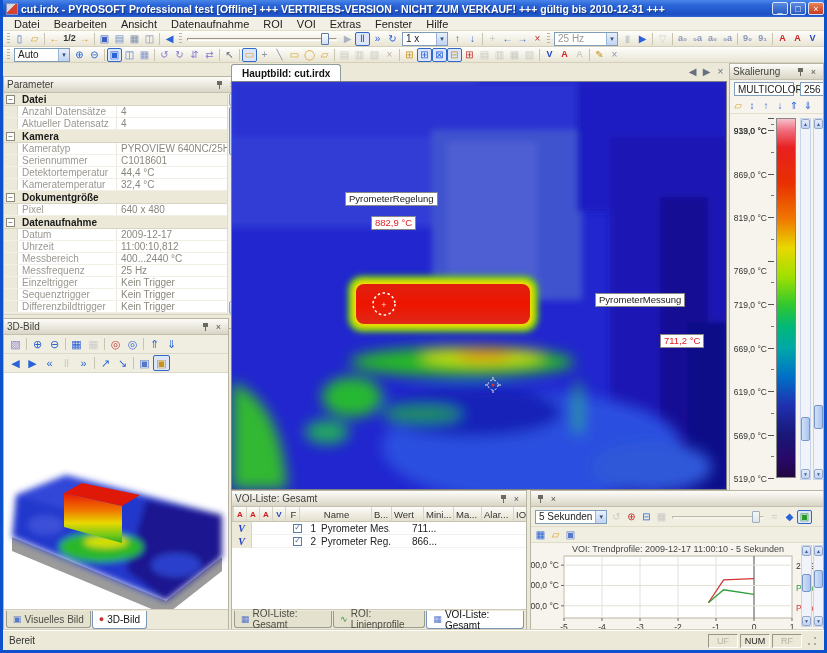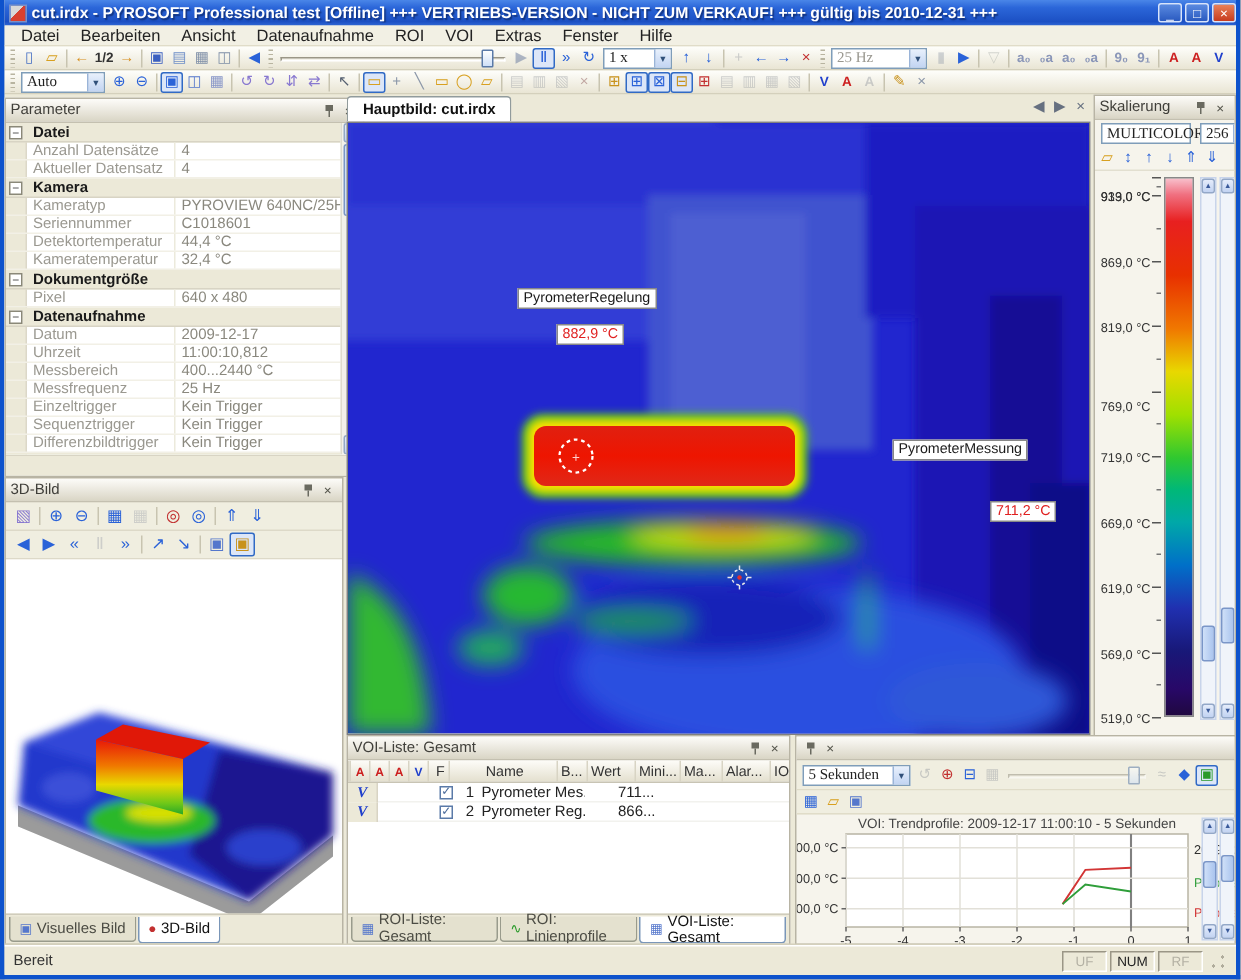--- a/index.html
+++ b/index.html
@@ -22,38 +22,38 @@
   .tbrow{position:absolute;left:0;width:821px;height:16px;background:linear-gradient(180deg,#fefefb,#e9e5d4);border-bottom:1px solid #d4d0bc;display:flex;align-items:center;padding-left:2px;}
   .tb1{top:31px;}  .tb2{top:47px;}
   .grip{width:3px;height:12px;margin:0 2px;background:repeating-linear-gradient(180deg,#b8b4a0 0 1px,rgba(0,0,0,0) 1px 3px);flex:0 0 auto;}
   .tgroup{display:inline-flex;align-items:center;height:16px;}
   .tbi{width:15px;height:14px;display:inline-flex;align-items:center;justify-content:center;border:1px solid rgba(0,0,0,0);border-radius:2px;flex:0 0 auto;}
   .tbi .tbg{font-size:10px;line-height:1;}
   .tbi.txticon .tbg{font-size:9px;font-weight:bold;}
   .tbi.boxed{border-color:#316ac5;background:#dce6f8;}
   .tbi.dis{opacity:.42;filter:grayscale(60%);}
   .tbsep{width:1px;height:12px;background:#c8c4b0;margin:0 2px;flex:0 0 auto;}
-  .chip{height:14px;background:#fff;border:1px solid #7f9db9;display:inline-flex;align-items:center;font-size:10px;color:#222;margin:0 2px;flex:0 0 auto;font-family:Liberation Serif, serif;}
+  .chip{height:14px;background:#fff;border:1px solid #7f9db9;display:inline-flex;align-items:center;font-size:10px;color:#222;margin:0 2px;flex:0 0 auto;}
   .chip .ctext{padding:0 3px;flex:1;white-space:nowrap;}
   .chip .caret{width:11px;height:12px;background:linear-gradient(180deg,#e8f0fc,#c2d4f2);border-left:1px solid #9ab4d8;display:flex;align-items:center;justify-content:center;font-size:7px;color:#30507a;}
   .chip.dim .ctext{color:#9a9890;}
   .hslider{position:relative;width:150px;height:14px;margin:0 3px;flex:0 0 auto;}
   .hslider .track{position:absolute;left:0;right:0;top:6px;height:3px;border:1px solid #9a9686;border-bottom-color:#fff;border-right-color:#fff;background:#f4f2ea;}
   .hslider .thumb{position:absolute;top:1px;width:8px;height:12px;background:linear-gradient(180deg,#fdfefe,#cfe0f8);border:1px solid #5a7aa8;border-radius:1px;}
   
   .panel{position:absolute;border:1px solid #b8b4a4;background:#fff;overflow:hidden;}
   .phead{height:16px;background:linear-gradient(180deg,#fdfcf9,#d9d5c5);border-bottom:1px solid #c4c0b0;display:flex;align-items:center;padding:0 3px;}
   .ptitle{flex:1;font-size:10px;color:#403f3a;white-space:nowrap;overflow:hidden;}
   .pbtn{width:13px;height:12px;display:flex;align-items:center;justify-content:center;color:#55554c;font-size:9px;border:1px solid rgba(0,0,0,0);border-radius:2px;}
   .pinshape{position:relative;width:7px;height:8px;display:inline-block;}
   .pinshape::before{content:'';position:absolute;left:1px;top:0;width:5px;height:4px;background:#6a6a60;}
   .pinshape::after{content:'';position:absolute;left:3px;top:4px;width:1px;height:4px;background:#6a6a60;}
   .workspace{position:absolute;left:0;top:63px;width:821px;height:567px;background:#ece9d8;}
   
-  #paramPanel{left:0;top:2px;width:240px;height:253px;}
+  #paramPanel{left:0;top:13px;width:240px;height:253px;}
   .pgrid{position:relative;height:221px;overflow:hidden;background:#fff;}
   .pgrid::before{content:'';position:absolute;left:0;top:0;bottom:0;width:13px;background:#ece9d8;border-right:1px solid #dcd8c8;}
   .prows{position:absolute;left:0;top:0;right:15px;}
   .prow{display:flex;height:12px;align-items:center;border-bottom:1px solid #f2f0e6;font-size:10px;}
   .prow .pbox{display:none;}
   .prow .plabel{width:112px;padding-left:18px;color:#9a9890;white-space:nowrap;overflow:hidden;}
   .prow .pvalue{flex:1;color:#8a887e;padding-left:4px;border-left:1px solid #eceadc;white-space:nowrap;overflow:hidden;}
   .prow.sec{background:#ece9d8;border-bottom:1px solid #d8d4c4;height:13px;}
   .prow.sec .pbox{display:flex;width:9px;height:9px;margin-left:2px;border:1px solid #8a8878;background:#fff;color:#444;font-size:8px;line-height:7px;align-items:center;justify-content:center;}
   .prow.sec .plabel{font-weight:bold;color:#1a1a1a;padding-left:7px;width:auto;}

